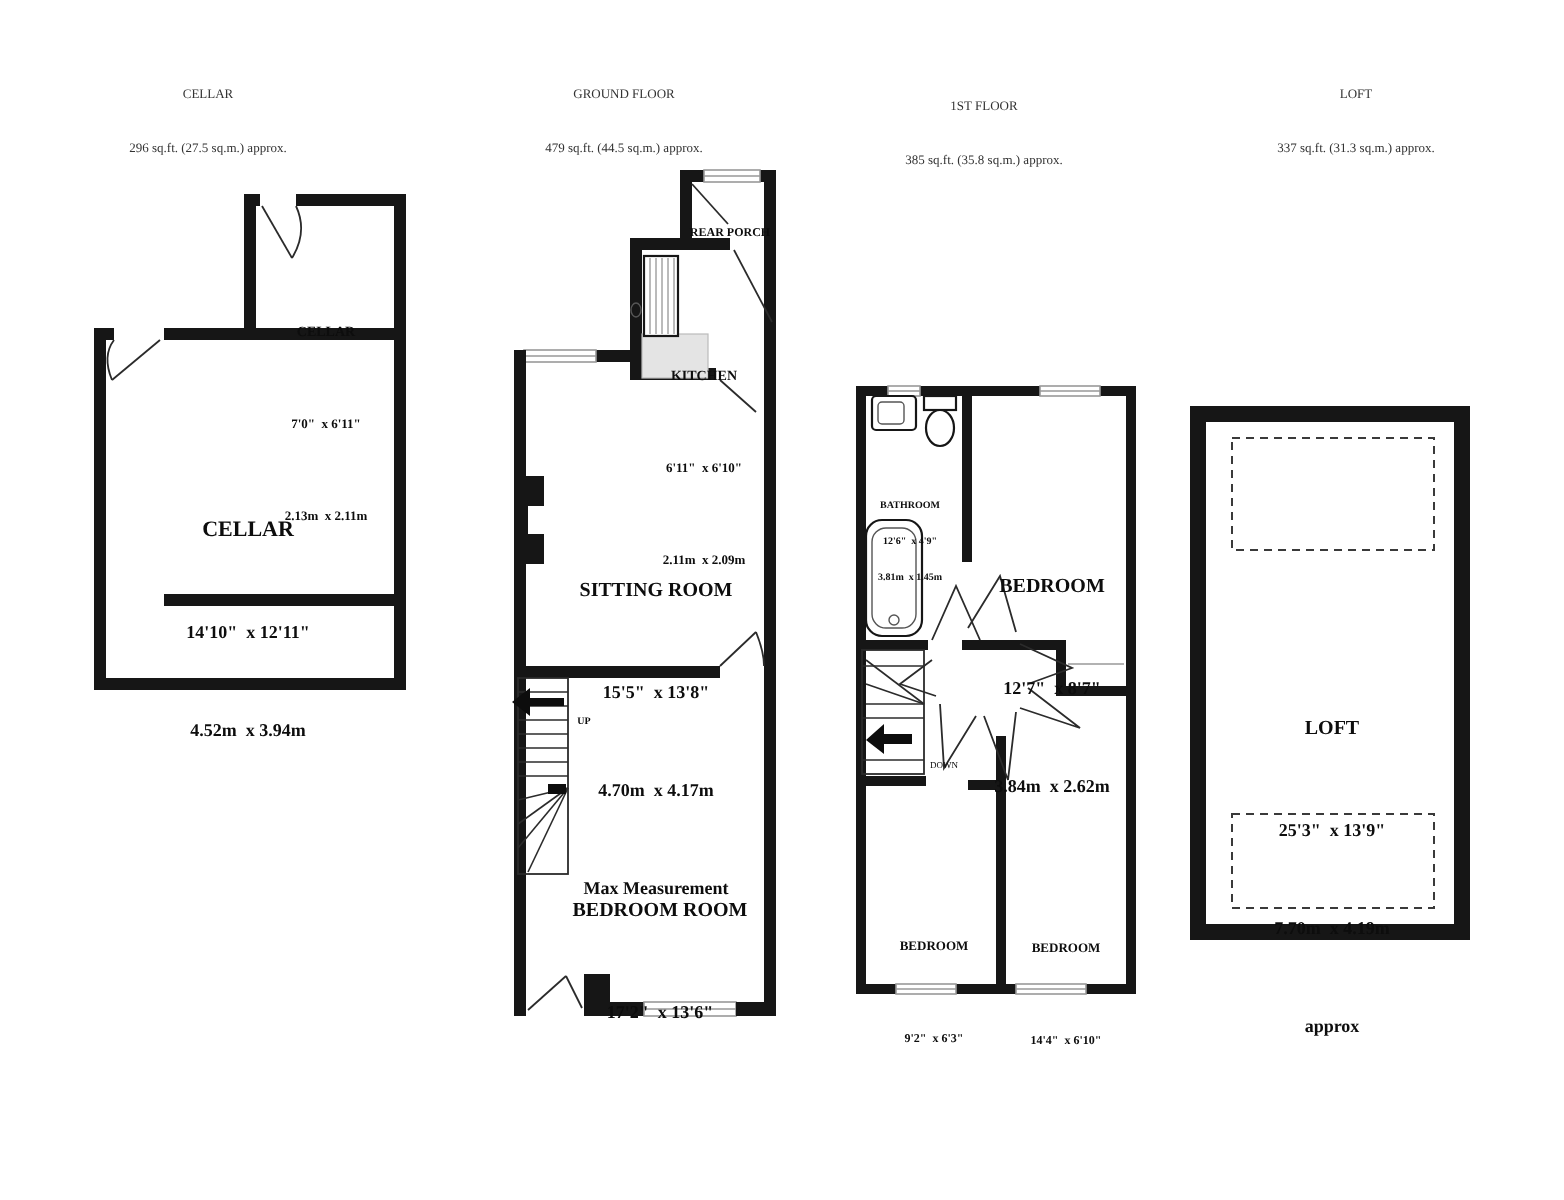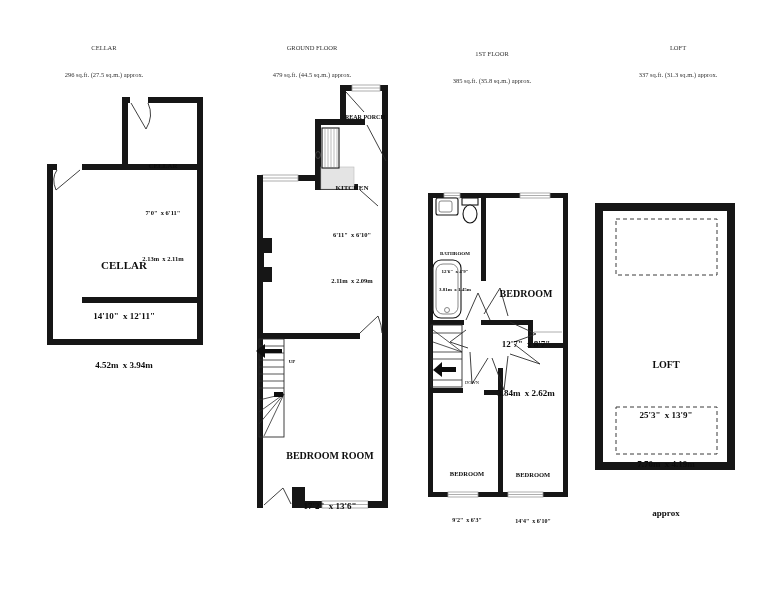--- a/index.html
+++ b/index.html
@@ -144,20 +144,26 @@
     </g>
   </svg>
   <div class="lbl s6" style="left:365px;top:100px;">
     <div>REAR PORCH</div>
   </div>
   <div class="lbl" style="left:352px;top:146px;">
     <div class="s7">KITCHEN</div>
     <div class="s65">6'11"  x 6'10"</div>
     <div class="s65">2.11m  x 2.09m</div>
   </div>
+  <div class="lbl" style="left:328px;top:252px;">
+    <div class="s10">SITTING ROOM</div>
+    <div class="s9">15'5"  x 13'8"</div>
+    <div class="s9">4.70m  x 4.17m</div>
+    <div class="s9">Max Measurement</div>
+  </div>
   <div class="lbl s5" style="left:292px;top:347px;">
     <div>UP</div>
   </div>
   <div class="lbl" style="left:330px;top:412px;">
     <div class="s10">BEDROOM ROOM</div>
     <div class="s9">17'2"  x 13'6"</div>
     <div class="s9">7.43m  x 4.11m</div>
   </div>
 
   <svg style="left:423px;top:188px;" width="150" height="314" viewBox="423 188 150 314">

